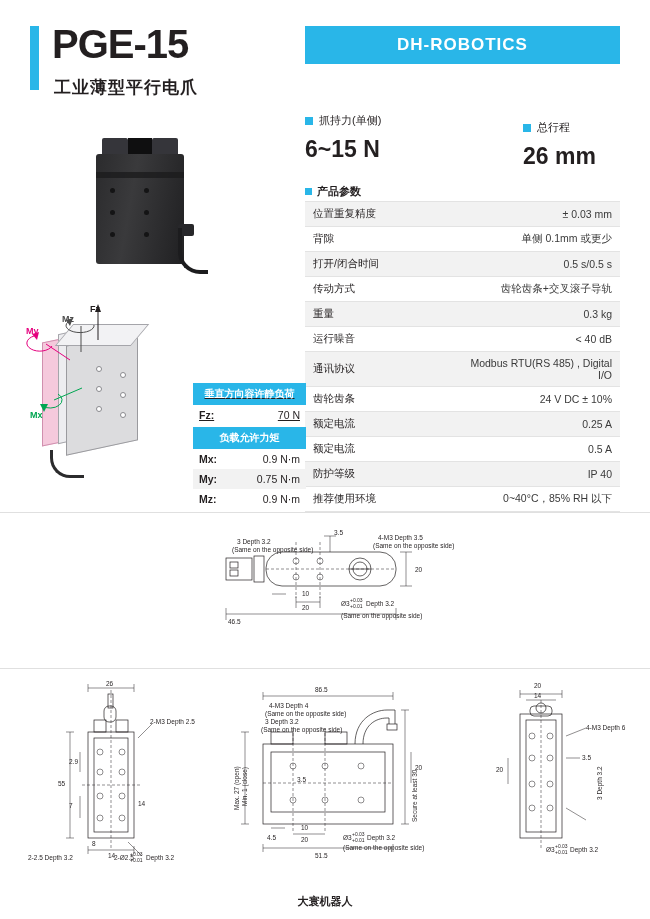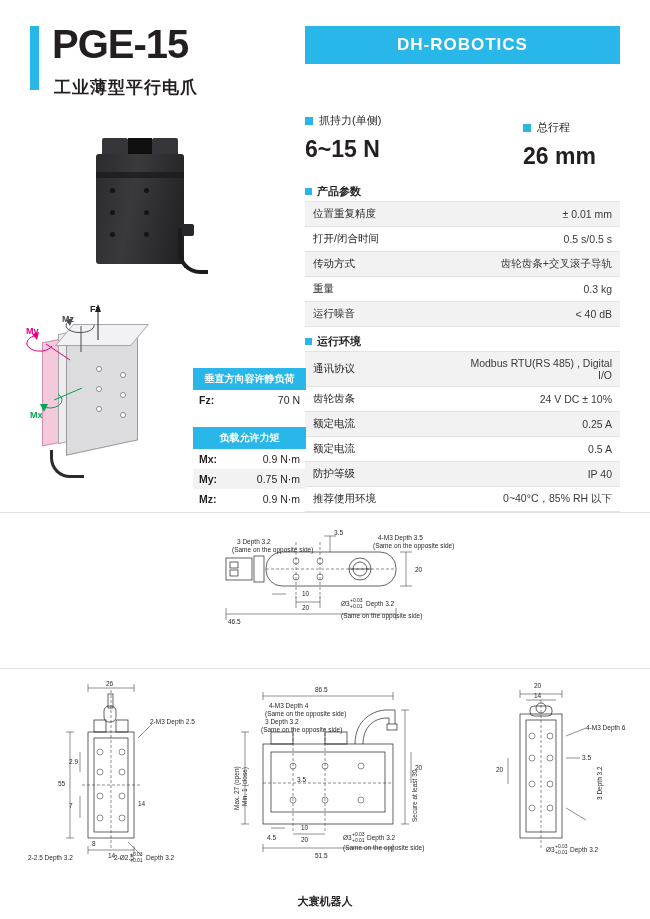--- a/index.html
+++ b/index.html
@@ -140,21 +140,21 @@
 
   
   .loadbox { position:absolute; left:193px; width:113px; }
   .loadhdr {
     background:#29b6e8; color:#ffffff; font-size:10px; font-weight:bold;
     padding:4px 6px; text-align:center;
   }
   .loadrow { display:flex; justify-content:space-between; font-size:10.5px; padding:4px 6px; }
   .loadrow .k { font-weight:bold; }
   .loadrow.alt { background:#f2f2f2;text-align:right; }
-  #load1 { top:368px; }
+  #load1 { top:383px;text-decoration:underline; }
   #load2 { top:427px; }
 
   
   .sep { position:absolute; left:0; width:650px; height:1px; background:#e0e0e0; }
   .dwg { position:absolute; }
   .dlabel { position:absolute; font-size:6.5px; color:#231f20; line-height:8px; white-space:nowrap; }
   .dlabel.rot { transform: rotate(-90deg); transform-origin: left top; }
 
   .footer {
     position:absolute; left:0; bottom:10px; width:650px; text-align:center;
@@ -192,21 +192,25 @@
   </div>
   <div class="sect" id="sectB">
     <span class="sq"></span>
     <span>运行环境</span>
   </div>
 
   <table class="spec-table" id="tableA">
     <tbody>
       <tr>
           <td class="k">位置重复精度</td>
-          <td class="v">± 0.01 mm</td>
+          <td class="v">± 0.03 mm</td>
+        </tr>
+      <tr>
+          <td class="k">背隙</td>
+          <td class="v">单侧 0.1mm 或更少</td>
         </tr>
       <tr>
           <td class="k">打开/闭合时间</td>
           <td class="v">0.5 s/0.5 s</td>
         </tr>
       <tr>
           <td class="k">传动方式</td>
           <td class="v">齿轮齿条+交叉滚子导轨</td>
         </tr>
       <tr>

